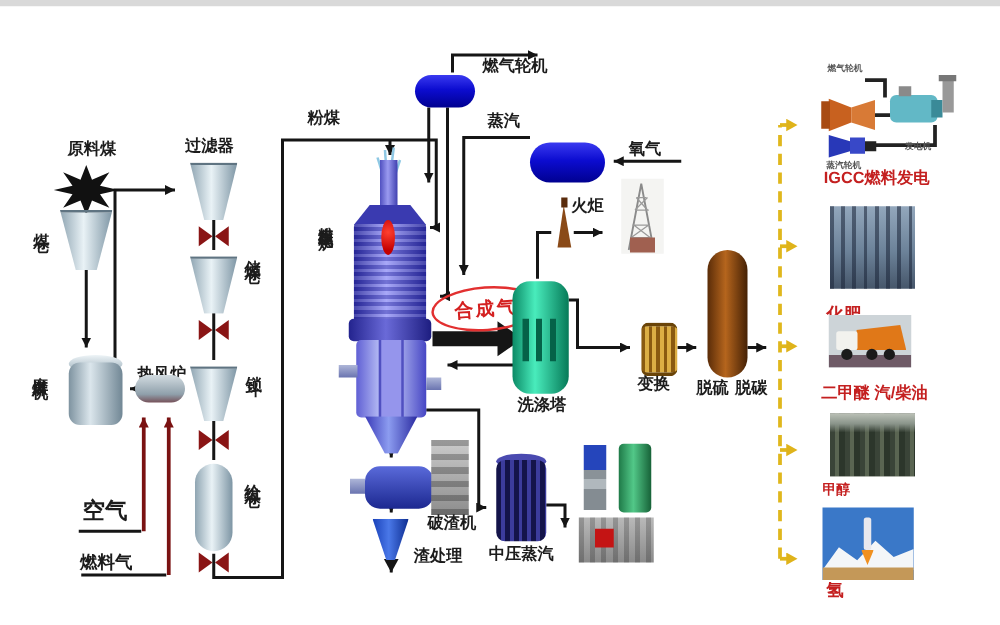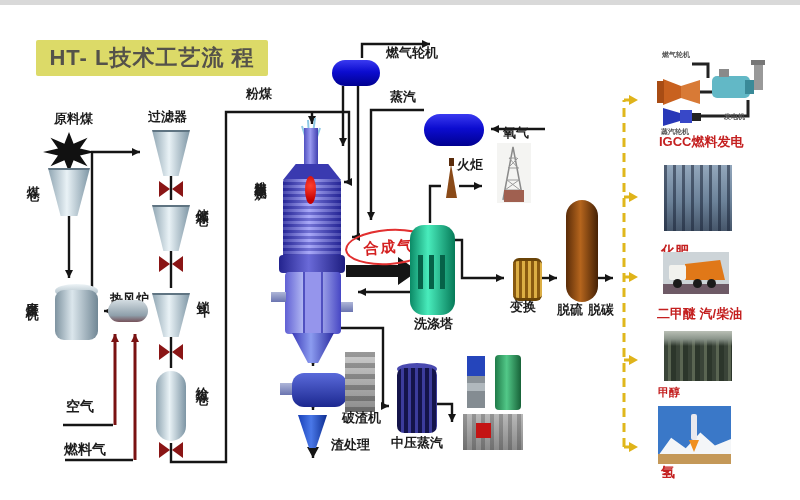--- a/index.html
+++ b/index.html
@@ -219,33 +219,30 @@
       <rect x="745" y="80" width="9" height="14" fill="#3a8a98"></rect>
       <rect x="719" y="69" width="10" height="8" fill="#8a8a8a"></rect>
       <polygon points="663,108 680,113 680,121 663,126" fill="#2838b8"></polygon>
       <rect x="680" y="110" width="12" height="13" fill="#3848c8"></rect>
       <rect x="692" y="113" width="9" height="8" fill="#222"></rect>
       <rect x="754" y="64" width="9" height="26" fill="#999"></rect>
       <rect x="751" y="60" width="14" height="5" fill="#777"></rect>
     </g>
   </svg>
 
-  <div class="titlebox">
-    <span>HT- L技术工艺流 程</span>
-  </div>
 
   <div class="lbl" style="left:54px;top:112px">原料煤</div>
   <div class="vlbl" style="left:26px;top:176px;height:52px">煤仓</div>
   <div class="funnel" style="left:48px;top:168px;width:42px;height:46px"></div>
   <div class="mill-top"></div>
   <div class="mill"></div>
   <div class="vlbl" style="left:25px;top:291px;height:60px">磨煤机</div>
   <div class="lbl" style="left:110px;top:292px">热风炉</div>
   <div class="furnace"></div>
-  <div class="lbl" style="left:66px;top:399px;font-size:14px">空气</div>
+  <div class="lbl" style="left:66px;top:399px;font-size:18px">空气</div>
   <div class="lbl" style="left:64px;top:442px;font-size:14px">燃料气</div>
 
   <div class="lbl" style="left:148px;top:110px">过滤器</div>
   <div class="funnel" style="left:152px;top:130px;width:38px;height:44px"></div>
   <div class="vlbl" style="left:195px;top:198px;height:56px">储煤仓</div>
   <div class="funnel" style="left:152px;top:205px;width:38px;height:44px"></div>
   <div class="vlbl" style="left:196px;top:291px;height:48px">锁斗</div>
   <div class="funnel" style="left:152px;top:293px;width:38px;height:42px"></div>
   <div class="vlbl" style="left:195px;top:377px;height:56px">给煤仓</div>
   <div class="capsule-steel" style="left:156px;top:371px;width:30px;height:70px"></div>
@@ -260,21 +257,21 @@
   <div class="g-lower"></div>
   <div class="g-tube"></div>
   <div class="g-cone"></div>
   <div class="stub" style="left:271px;top:292px;width:15px;height:10px"></div>
   <div class="stub" style="left:341px;top:302px;width:12px;height:10px"></div>
 
   <div class="drum" style="left:332px;top:60px;width:48px;height:26px;border-radius:13px"></div>
   <div class="lbl" style="left:386px;top:46px">燃气轮机</div>
   <div class="lbl" style="left:390px;top:90px">蒸汽</div>
   <div class="drum" style="left:424px;top:114px;width:60px;height:32px;border-radius:16px"></div>
-  <div class="lbl" style="left:503px;top:126px">氧气</div>
+  <div class="lbl" style="left:503px;top:112px">氧气</div>
 
   <div class="syngas">
     <span>合成气</span>
   </div>
 
   <div class="lbl" style="left:457px;top:158px">火炬</div>
 
   <div class="scrubber"></div>
   <div class="scrubber-slots"></div>
   <div class="lbl" style="left:414px;top:317px">洗涤塔</div>

